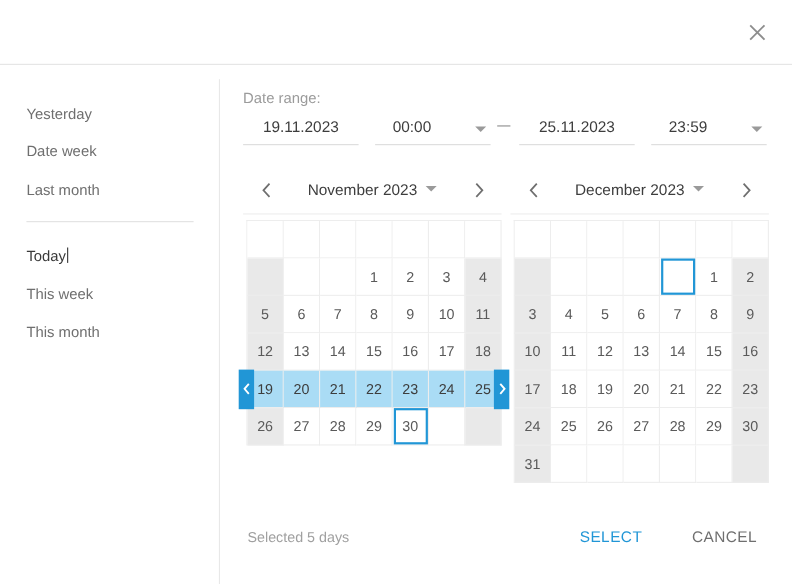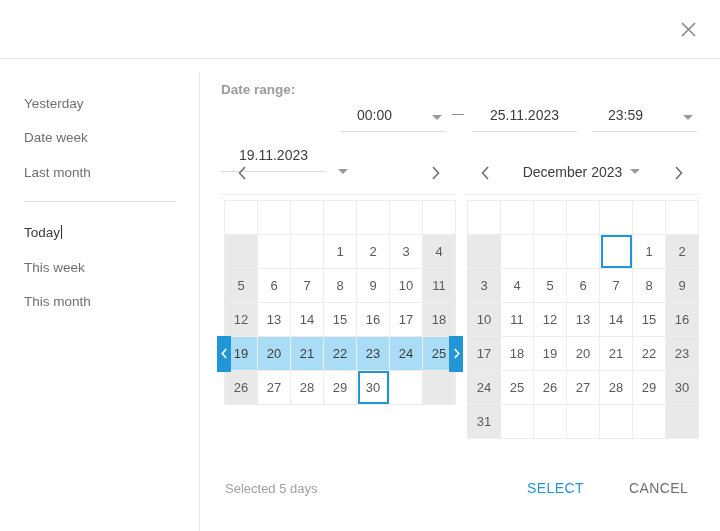--- a/index.html
+++ b/index.html
@@ -90,21 +90,20 @@
     position: absolute;
     left: 200px; top: 59px;
     width: 520px; height: 472px;
   }
 
   .range-label {
     position: absolute;
     left: 21px; top: 23px;
     font-size: 13.5px;
     color: #9b9b9b;
-    font-weight: bold;
   }
 
   .field {
     position: absolute;
     border-bottom: 1px solid #dcdcdc;
     height: 28px;
     box-sizing: border-box;
   }
   .field-text {
     position: absolute;
@@ -297,21 +296,21 @@
 
     <div class="side-item active" style="top:153px;"><span>Today</span><span class="side-caret"></span></div>
     <div class="side-item" style="top:188px;"><span>This week</span></div>
     <div class="side-item" style="top:222px;"><span>This month</span></div>
   </div>
 
   <div class="main-panel">
 
     <div class="range-label">Date range:</div>
 
-    <div class="field date" style="left:21px; top:45px;margin-top:40px;">
+    <div class="field date" style="left:21px; top:45px;">
       <div class="field-text">19.11.2023</div>
     </div>
 
     <div class="field time" style="left:141px; top:45px;">
       <div class="field-text">00:00</div>
       <div class="field-arrow"></div>
     </div>
 
     <div class="dash"></div>
 
@@ -324,21 +323,21 @@
       <div class="field-arrow"></div>
     </div>
 
     <div class="month-nav left">
       <div class="nav-arrow prev">
         <svg width="9" height="14" viewBox="0 0 9 14" aria-hidden="true">
             <polyline points="7,1 1.5,7 7,13" fill="none" stroke="#6f6f6f" stroke-width="1.6"></polyline>
           </svg>
       </div>
       <div class="month-title-wrap"></div>
-      <div class="month-title"><span class="month-caret"></span></div>
+      <div class="month-title"><span>November 2023</span><span class="month-caret"></span></div>
       <div class="nav-arrow next">
         <svg width="9" height="14" viewBox="0 0 9 14" aria-hidden="true">
             <polyline points="2,1 7.5,7 2,13" fill="none" stroke="#6f6f6f" stroke-width="1.6"></polyline>
           </svg>
       </div>
     </div>
 
     <div class="month-nav right">
       <div class="nav-arrow prev">
         <svg width="9" height="14" viewBox="0 0 9 14" aria-hidden="true">

